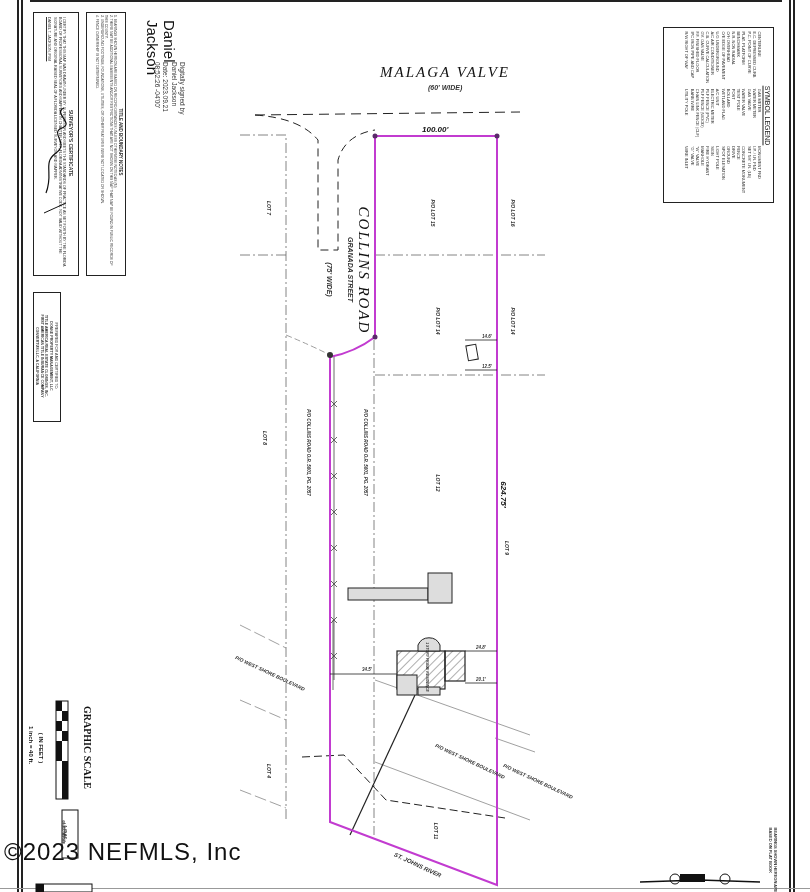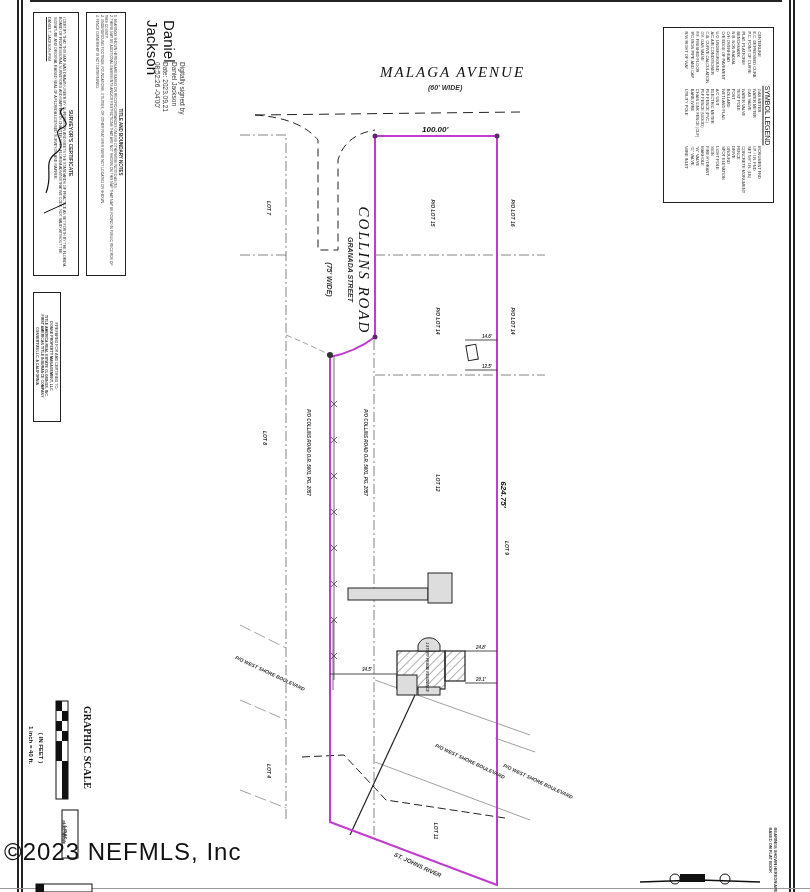--- a/index.html
+++ b/index.html
@@ -208,21 +208,21 @@
     <rect x="40" y="-8" width="25" height="8" fill="#111"></rect>
     <circle cx="35" cy="-3" r="5" fill="none" stroke="#111" stroke-width="1"></circle>
     <circle cx="85" cy="-3" r="5" fill="none" stroke="#111" stroke-width="1"></circle>
   </g>
 
   <rect x="62" y="810" width="16" height="48" fill="#fff" stroke="#111" stroke-width="1"></rect>
   <rect x="36" y="884" width="56" height="8" fill="#fff" stroke="#111" stroke-width="1"></rect>
   <rect x="36" y="884" width="8" height="8" fill="#111"></rect>
 </svg>
 
-<div class="abs street" style="left:380px; top:64px; font-size:15px;">MALAGA AVENUE</div>
+<div class="abs street" style="left:380px; top:64px; font-size:15px;">MALAGA VALVE</div>
 <div class="abs label" style="left:428px; top:84px; font-size:7px;">(60' WIDE)</div>
 <div class="abs rot street" style="left:300px; top:262px; font-size:15px; transform: rotate(90deg);">COLLINS ROAD</div>
 <div class="abs rot label" style="left:318px; top:266px; font-size:7px; transform: rotate(90deg);">GRANADA STREET</div>
 <div class="abs rot label" style="left:312px; top:266px; font-size:7px; transform: rotate(90deg); margin-top:10px;">(75' WIDE)</div>
 <div class="abs rot label" style="left:392px; top:862px; font-size:6px; transform: rotate(25deg);">ST. JOHNS RIVER</div>
 
 <div class="abs label" style="left:422px; top:125px; font-size:8px; color:#111;">100.00'</div>
 <div class="abs rot label" style="left:490px; top:490px; font-size:8px; color:#111; transform: rotate(90deg);">624.75'</div>
 
 <div class="abs rot label" style="left:420px; top:210px; transform: rotate(90deg);">P/O LOT 15</div>

